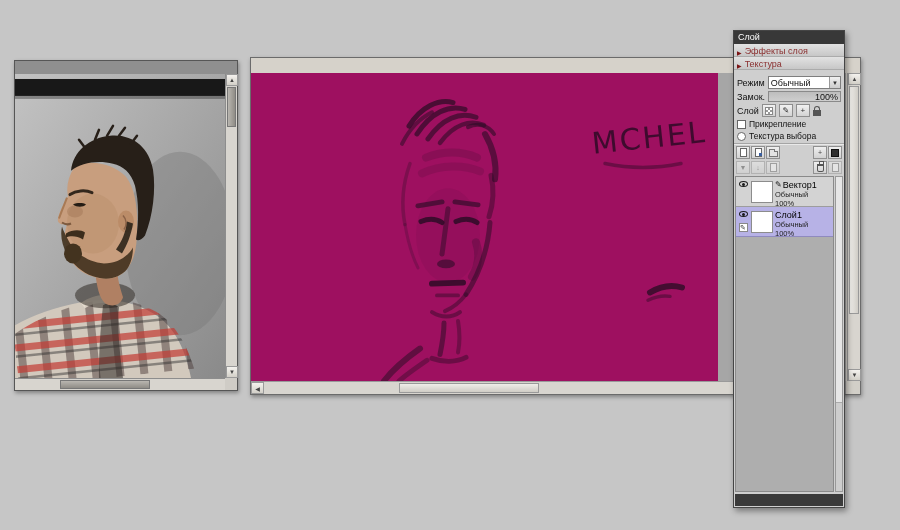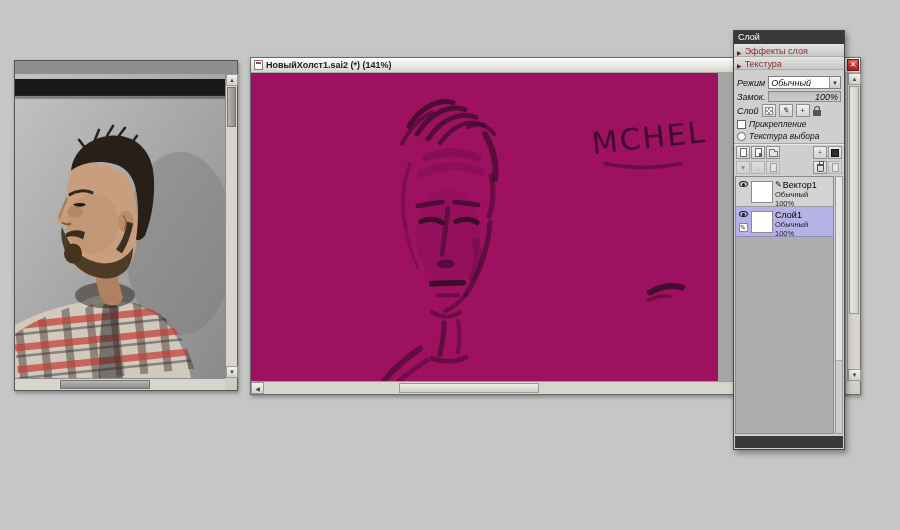--- a/index.html
+++ b/index.html
@@ -36,25 +36,25 @@
   .photo-area{position:absolute;left:0;top:13px;right:12px;bottom:12px;background:#b2b2b2;overflow:hidden;}
   .photo-area svg{display:block;width:100%;height:100%;}
   .ref-vscroll{position:absolute;right:0;top:13px;bottom:12px;width:12px;background:#d8d5cf;border-left:1px solid #8d8d8d;display:flex;flex-direction:column;}
   .ref-vscroll .scroll-btn{width:12px;}
   .ref-vthumb{margin:1px;height:40px;background:linear-gradient(90deg,#b9b6b0,#8f8c86);border:1px solid #777;}
   .ref-hscroll{position:absolute;left:0;right:12px;bottom:0;height:12px;background:#d8d5cf;border-top:1px solid #8d8d8d;position:absolute;}
   .ref-hthumb{position:absolute;left:45px;top:1px;width:90px;height:9px;background:linear-gradient(#b9b6b0,#8f8c86);border:1px solid #777;}
   .ref-corner{position:absolute;right:0;bottom:0;width:12px;height:12px;background:#cfccc6;}
 
   
-  .layer-panel{position:absolute;left:733px;top:30px;width:112px;height:420px;background:#cfcfcf;border:1px solid #454545;box-shadow:2px 3px 6px rgba(0,0,0,.4);display:flex;flex-direction:column;}
+  .layer-panel{position:absolute;left:733px;top:30px;width:112px;height:478px;background:#cfcfcf;border:1px solid #454545;box-shadow:2px 3px 6px rgba(0,0,0,.4);display:flex;flex-direction:column;}
   .panel-title{height:13px;flex:0 0 auto;background:#383838;color:#fff;font-size:9px;line-height:13px;padding:0 4px;}
   .section-hdr{height:13px;flex:0 0 auto;background:linear-gradient(#e2e2e2,#c7c7c7);border-bottom:1px solid #ababab;color:#8a2f2f;font-size:9px;display:flex;align-items:flex-end;gap:3px;padding:0 3px;cursor:pointer;}
   .tri{color:#7a1414;font-size:6px;}
-  .row{display:flex;align-items:center;font-size:9px;color:#111;padding:1px 3px;gap:3px;flex:0 0 auto;font-style:italic;}
+  .row{display:flex;align-items:center;font-size:9px;color:#111;padding:1px 3px;gap:3px;flex:0 0 auto;}
   .row .lbl{flex:0 0 auto;}
   .mode-row{margin-top:5px;}
   .combo{flex:1;height:13px;background:#fff;border:1px solid #7e7e7e;font-size:9px;display:flex;align-items:center;padding-left:2px;cursor:pointer;}
   .combo .arrow{margin-left:auto;width:11px;height:11px;background:linear-gradient(#f0f0f0,#cdcdcd);border-left:1px solid #999;font-size:6px;display:flex;align-items:center;justify-content:center;color:#333;}
   .opacity-bar{flex:1;height:11px;border:1px solid #8a8a8a;background:linear-gradient(#bdbdbd,#cecece);display:flex;align-items:center;justify-content:flex-end;padding:0 2px;font-size:9px;color:#111;cursor:pointer;}
   .mini-btn{width:14px;height:13px;background:linear-gradient(#f1f1f1,#d3d3d3);border:1px solid #8e8e8e;display:flex;align-items:center;justify-content:center;font-size:8px;color:#333;cursor:pointer;flex:0 0 auto;}
   .icon-checker{width:8px;height:8px;background:repeating-conic-gradient(#9a9a9a 0 25%,#fff 0 50%) 0 0/4px 4px;border:1px solid #888;}
   .lock-shape{width:8px;height:6px;background:#555;position:relative;margin-top:4px;}
   .lock-shape::before{content:"";position:absolute;left:1px;top:-4px;width:4px;height:4px;border:1.5px solid #555;border-bottom:none;border-radius:3px 3px 0 0;}
   .cb{width:9px;height:9px;background:#fff;border:1px solid #666;flex:0 0 auto;cursor:pointer;}
@@ -88,25 +88,20 @@
   .panel-scroll{width:8px;margin-left:1px;background:#cdcdcd;border:1px solid #999;position:relative;}
   .panel-thumb{position:absolute;left:0;right:0;top:0;height:72%;background:#e6e6e6;border-bottom:1px solid #aaa;}
   .panel-footer{height:12px;flex:0 0 auto;margin:1px;background:#3a3a3a;}
 </style>
 </head>
 <body>
 
 <div class="desktop">
 
   <section class="win canvas-window">
-    <header class="titlebar-light">
-      <span class="doc-icon"></span>
-      <span class="title-trunc">НовыйХолст1.sai2 (*) (141%)</span>
-      <button class="close-btn"><span>✕</span></button>
-    </header>
 
     <div class="canvas-viewport">
       <div class="paper">
         <svg viewBox="0 0 467 313" preserveAspectRatio="none">
           <g stroke="#2d0c26" fill="none" stroke-linecap="round">
             <ellipse cx="197" cy="165" rx="32" ry="48" fill="#2d0c26" stroke="none" opacity="0.07"></ellipse>
 
             <path d="M158,54 C170,34 188,26 202,30" stroke-width="5" opacity="0.75"></path>
             <path d="M166,62 C180,40 198,32 214,37" stroke-width="5" opacity="0.7"></path>
             <path d="M177,67 C191,46 209,39 225,45" stroke-width="5" opacity="0.65"></path>

